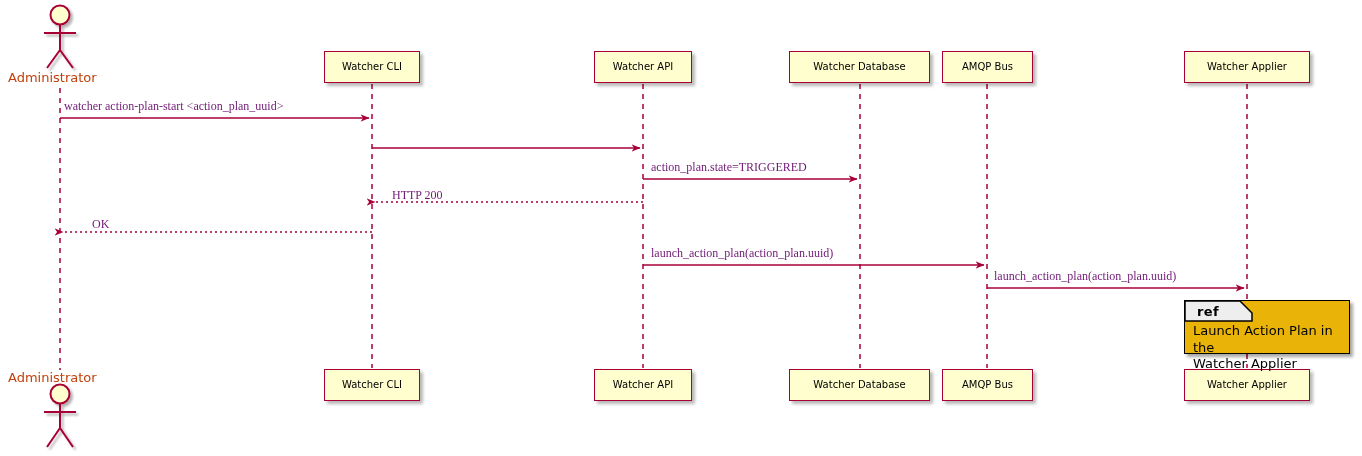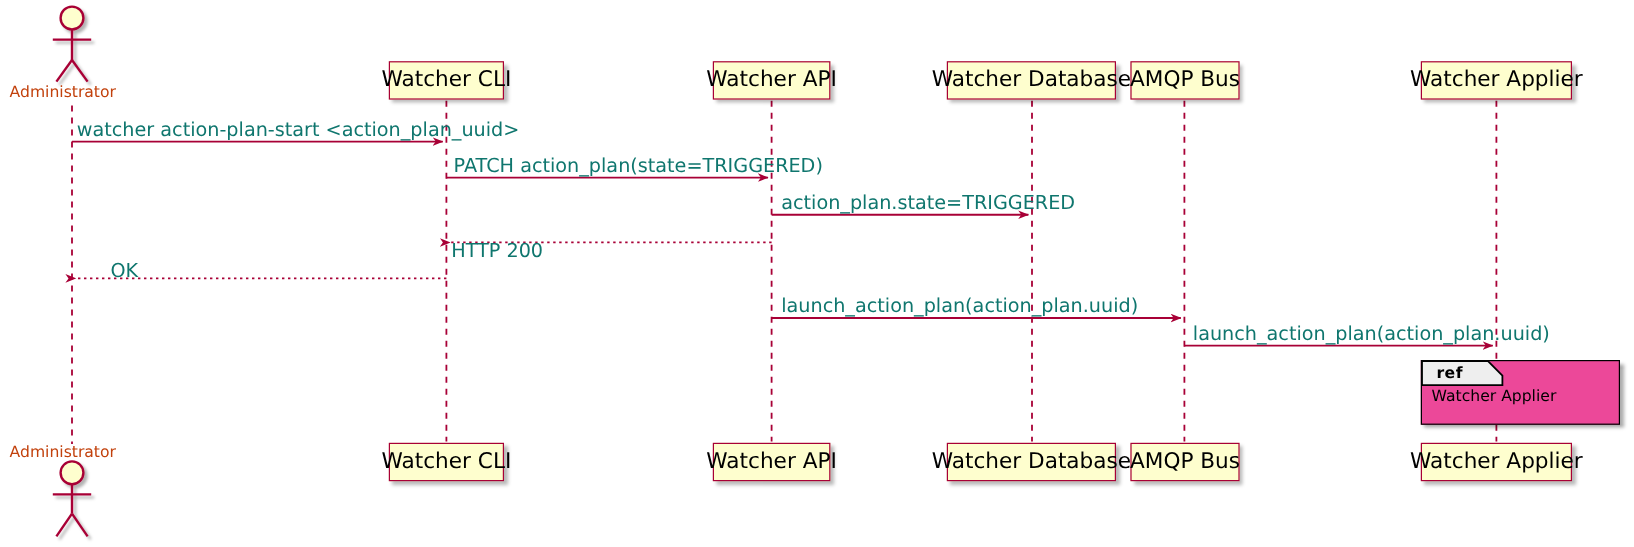--- a/index.html
+++ b/index.html
@@ -26,42 +26,43 @@
   }
   .participant-box {
     position: absolute;
     box-sizing: border-box;
     background: #FEFECE;
     border: 1.5px solid #A80036;
     box-shadow: 3px 3px 3px rgba(0,0,0,0.28);
     display: flex;
     align-items: center;
     justify-content: center;
-    font-size: 18px;
+    font-size: 10px;
     color: #000000;
     white-space: nowrap;
     line-height: 1;
   }
   .actor-label {
     position: absolute;
     font-size: 13px;
     color: #c2410c;
     white-space: nowrap;
   }
   .msg-label {
     position: absolute;
-    font-size: 16px;
-    color: #0f766e;
+    font-size: 12px;
+    color: #701a75;
     white-space: nowrap;
     line-height: 1;
+    font-family: Liberation Serif, serif;
   }
   .ref-frame {
     position: absolute;
     box-sizing: border-box;
-    background: #ec4899;
+    background: #eab308;
     border: 1.5px solid #000000;
     box-shadow: 3px 3px 3px rgba(0,0,0,0.35);
   }
   .ref-body {
     position: absolute;
     left: 8px;
     top: 22px;
     right: 4px;
     font-size: 13px;
     color: #000000;
@@ -157,30 +158,30 @@
     <span>AMQP Bus</span>
   </div>
   <div class="participant-box" style="left:1184px; top:369px; width:126px; height:32px;">
     <span>Watcher Applier</span>
   </div>
 
   <div class="actor-label" style="left:8px; top:70px;">Administrator</div>
   <div class="actor-label" style="left:8px; top:370px;">Administrator</div>
 
   <div class="msg-label" style="left:64px; top:100px;">watcher action-plan-start &lt;action_plan_uuid&gt;</div>
-  <div class="msg-label" style="left:378px; top:130px;">PATCH action_plan(state=TRIGGERED)</div>
   <div class="msg-label" style="left:651px; top:161px;text-align:right;">action_plan.state=TRIGGERED</div>
-  <div class="msg-label" style="left:376px; top:189px;margin-top:12px;">HTTP 200</div>
+  <div class="msg-label" style="left:392px; top:189px;">HTTP 200</div>
   <div class="msg-label" style="left:92px; top:218px;">OK</div>
   <div class="msg-label" style="left:651px; top:247px;">launch_action_plan(action_plan.uuid)</div>
   <div class="msg-label" style="left:994px; top:270px;">launch_action_plan(action_plan.uuid)</div>
 
   <div class="ref-frame" style="left:1184px; top:300px; width:166px; height:54px;">
     <svg width="166" height="54" style="position:absolute;left:-1.5px;top:-1.5px;">
       <path d="M1,1 L56,1 L68,13 L68,21 L1,21 Z" fill="#EEEEEE" stroke="#000000" stroke-width="1.5"></path>
     </svg>
     <div style="position:absolute;left:12px;top:3px;font-size:13px;font-weight:bold;color:#000;letter-spacing:0.4px;">ref</div>
     <div class="ref-body">
+      <div>Launch Action Plan in the</div>
       <div>Watcher Applier</div>
     </div>
   </div>
 
 </div>
 
 </body></html>

